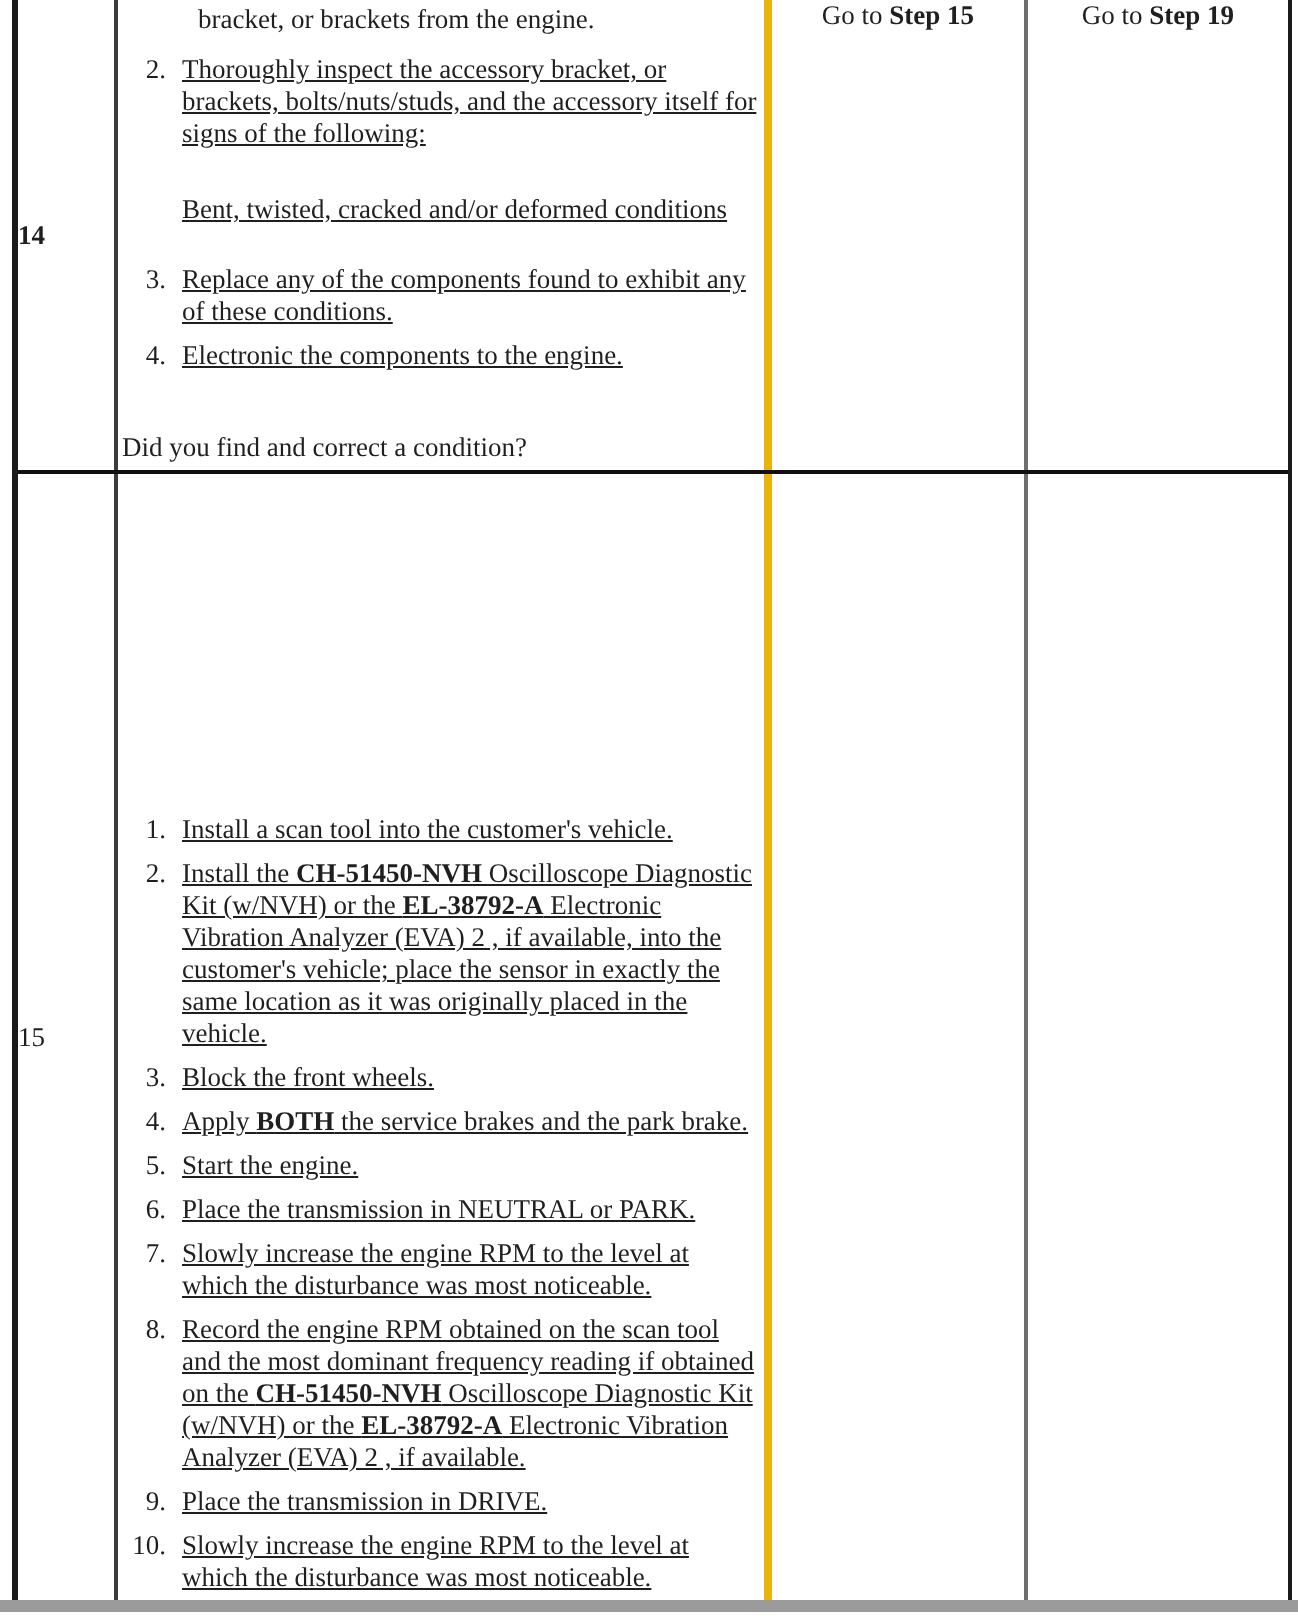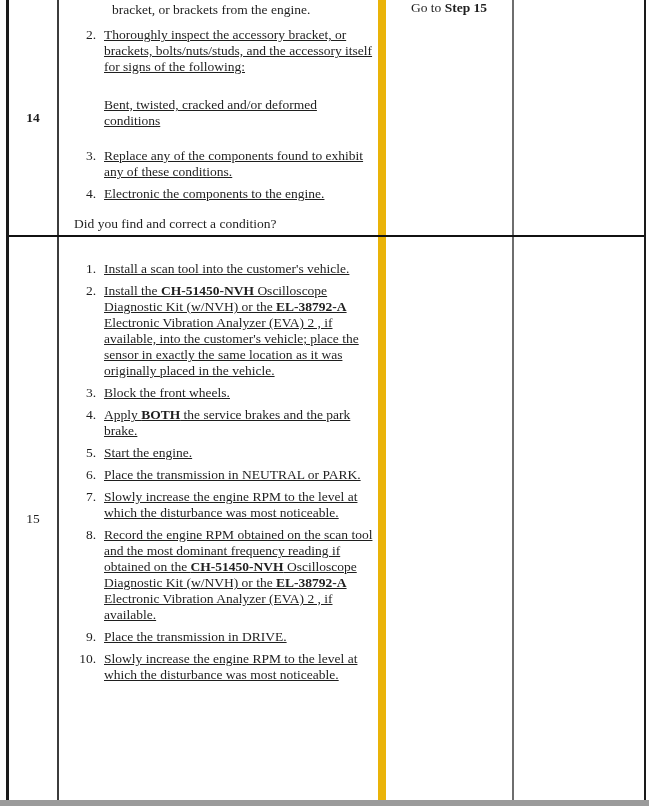--- a/index.html
+++ b/index.html
@@ -13,25 +13,25 @@
     position:absolute; left:6px; top:0; width:640px; height:800px;
     border-left:3px solid #1a1a1a; border-right:2px solid #1a1a1a;
     display:flex; flex-direction:column; background:#fff;
   }
   .trow { display:flex; width:100%; }
   .row-14 { height:237px; border-bottom:2px solid #111; }
   .row-15 { flex:1; overflow:hidden; }
   .cell { height:100%; }
   .cell-num {
     width:50px; flex:0 0 50px; border-right:2px solid #3c3c3c;
-    display:flex; align-items:center; justify-content:center;
+    display:flex; align-items:center; justify-content:flex-start;
   }
   .cell-main {
-    width:327px; flex:0 0 327px; border-right:8px solid #eab308;
-    padding:2px 2px 3px 15px; display:flex; flex-direction:column; overflow:hidden;
+    width:327px; flex:0 0 327px; border-right:4px solid #eab308;
+    padding:2px 2px 3px 2px; display:flex; flex-direction:column; overflow:hidden;justify-content:flex-end;
   }
   .cell-goto {
     width:128px; flex:0 0 128px; border-right:2px solid #6e6e6e;
     display:flex; justify-content:center;
     padding-bottom:4px; text-align:center;
   }
   .cell-goto.last { border-right:none; flex:1 1 auto; }
   .step-num-bold { font-weight:bold; }
   .cont-para { padding-left:38px; }
   .li { display:flex; margin-top:6px; }
@@ -74,20 +74,23 @@
         </div>
         <div class="li">
           <span class="num">4.</span>
           <span class="txt">Electronic the components to the engine.</span>
         </div>
 
         <div class="question">Did you find and correct a condition?</div>
       </div>
       <div class="cell cell-goto">
         <span><span>Go to </span><b>Step 15</b></span>
+      </div>
+      <div class="cell cell-goto last">
+        <span><span>Go to </span><b>Step 19</b></span>
       </div>
     </div>
 
     <div class="trow row-15">
       <div class="cell cell-num">
         <span>15</span>
       </div>
       <div class="cell cell-main">
 
         <div class="li gap-lg">

